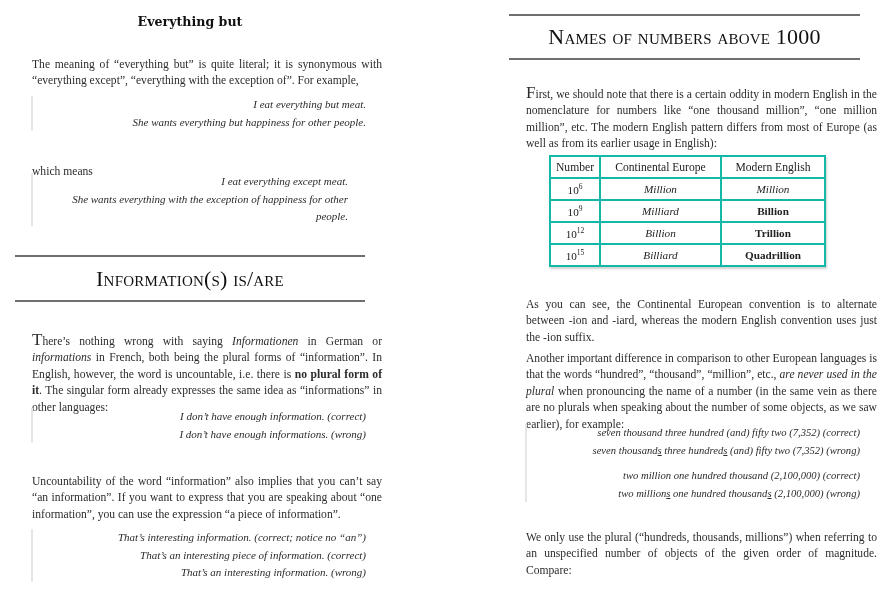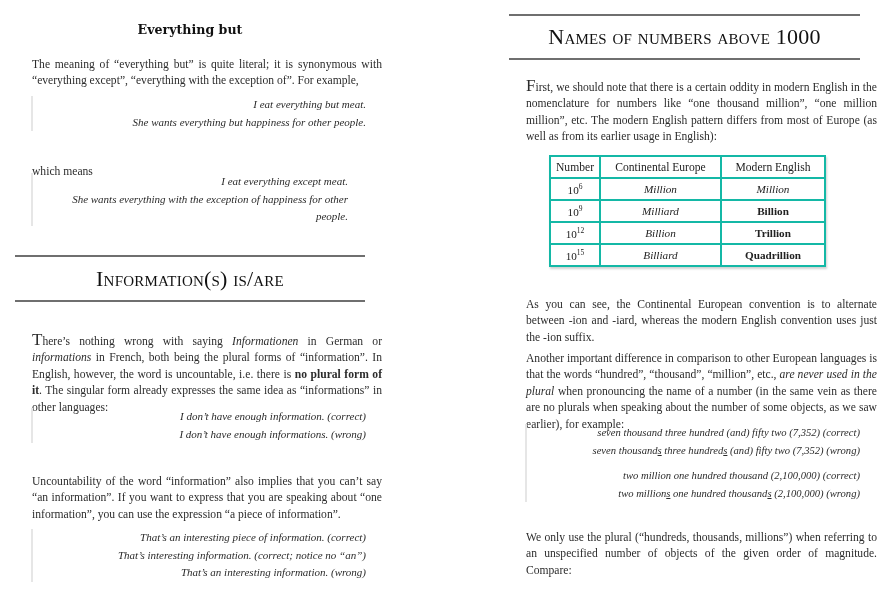--- a/index.html
+++ b/index.html
@@ -12,21 +12,21 @@
   .page-left { left: 15px; width: 350px; }
   .page-right { left: 509px; width: 351px; }
 
   p.body {
     margin: 17px; font-size: 11.6px; line-height: 16.4px; text-align: justify;
     color: #2c2c2c;
   }
   .subhead {
     text-align: center; font-weight: bold; font-size: 12.6px;
     font-family: "DejaVu Serif", serif; color: #111;
-    margin: 8px; position: absolute; top: 14px; left: 0; right: 0;
+    margin: 0; position: absolute; top: 14px; left: 0; right: 0;
   }
   .quote {
     border-left: 2px solid #e6e6e6; margin-left: 16px; padding-left: 15px;
     font-style: italic; font-size: 11px; line-height: 17.5px; color: #2a2a2a;
   }
   .quote .line { display: block; text-align: right; }
   .quote .gap { display: block; height: 8px; }
   .rule { height: 2px; background: #6f6f6f; }
   .section-title {
     text-align: center; font-size: 22px; font-variant: small-caps;
@@ -77,32 +77,32 @@
   <p class="body" style="position:absolute; top:315px; left:0; width:350px;"><span class="dropcap">T</span><span>here’s nothing wrong with saying </span><i>Informationen</i><span> in German or </span><i>informations</i><span> in French, both being the plural forms of “information”. In English, however, the word is uncountable, i.e. there is </span><b>no plural form of it</b><span>. The singular form already expresses the same idea as “informations” in other languages:</span></p>
 
   <div class="quote" style="position:absolute; top:408px; left:0; width:318px;">
     <span class="line">I don’t have enough information. (correct)</span>
     <span class="line">I don’t have enough informations. (wrong)</span>
   </div>
 
   <p class="body" style="position:absolute; top:457px; left:0; width:350px;">Uncountability of the word “information” also implies that you can’t say “an information”. If you want to express that you are speaking about “one information”, you can use the expression “a piece of information”.</p>
 
   <div class="quote" style="position:absolute; top:529px; left:0; width:318px;">
+    <span class="line">That’s interesting information. (correct; notice no “an”)</span>
     <span class="line">That’s an interesting piece of information. (correct)</span>
-    <span class="line">That’s interesting information. (correct; notice no “an”)</span>
     <span class="line">That’s an interesting information. (wrong)</span>
   </div>
 </div>
 
 <div class="page page-right">
   <div class="rule" style="position:absolute; top:14px; left:0; width:351px;"></div>
   <div class="section-title" style="position:absolute; top:23px; left:0; width:351px;">Names of numbers above 1000</div>
   <div class="rule" style="position:absolute; top:58px; left:0; width:351px;"></div>
 
-  <p class="body" style="position:absolute; top:61px; left:0; width:351px;"><span class="dropcap">F</span><span>irst, we should note that there is a certain oddity in modern English in the nomenclature for numbers like “one thousand million”, “one million million”, etc. The modern English pattern differs from most of Europe (as well as from its earlier usage in English):</span></p>
+  <p class="body" style="position:absolute; top:68px; left:0; width:351px;"><span class="dropcap">F</span><span>irst, we should note that there is a certain oddity in modern English in the nomenclature for numbers like “one thousand million”, “one million million”, etc. The modern English pattern differs from most of Europe (as well as from its earlier usage in English):</span></p>
 
   <table class="num-table">
     <thead>
       <tr>
         <th>Number</th>
         <th style="width:109px;">Continental Europe</th>
         <th style="width:92px;">Modern English</th>
       </tr>
     </thead>
     <tbody>

